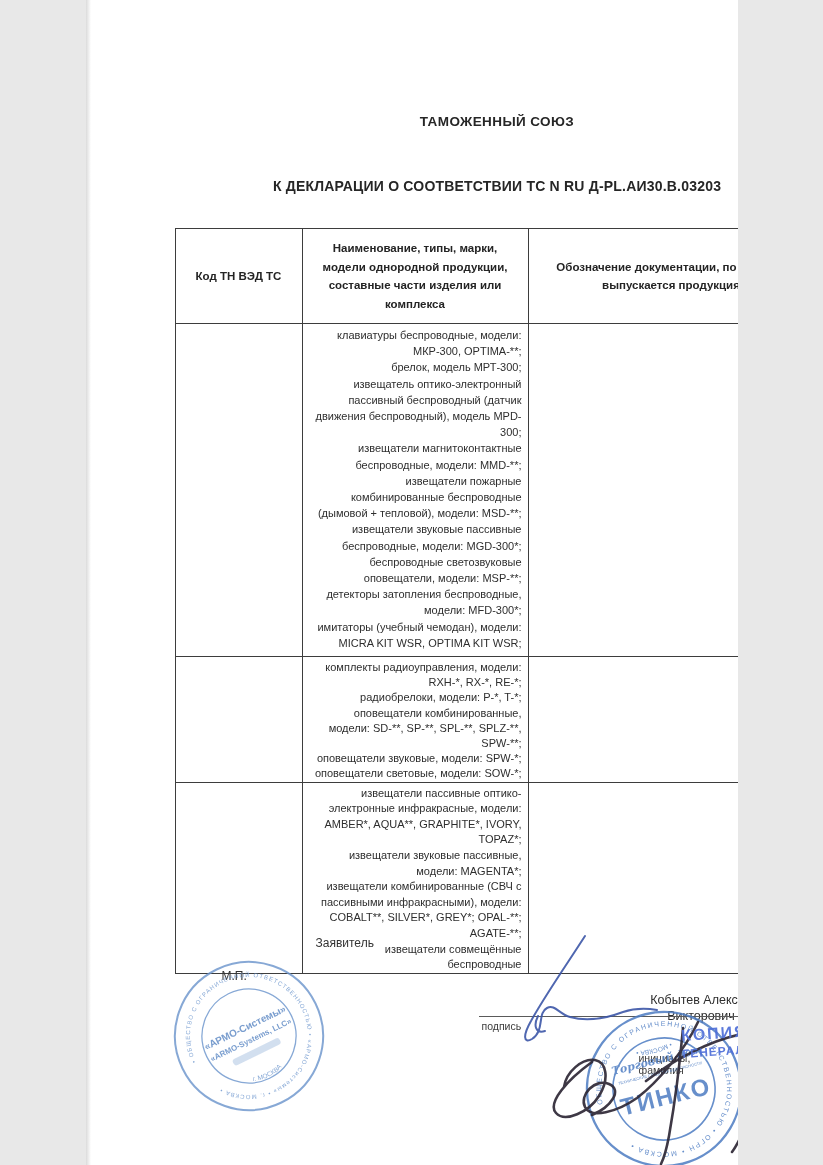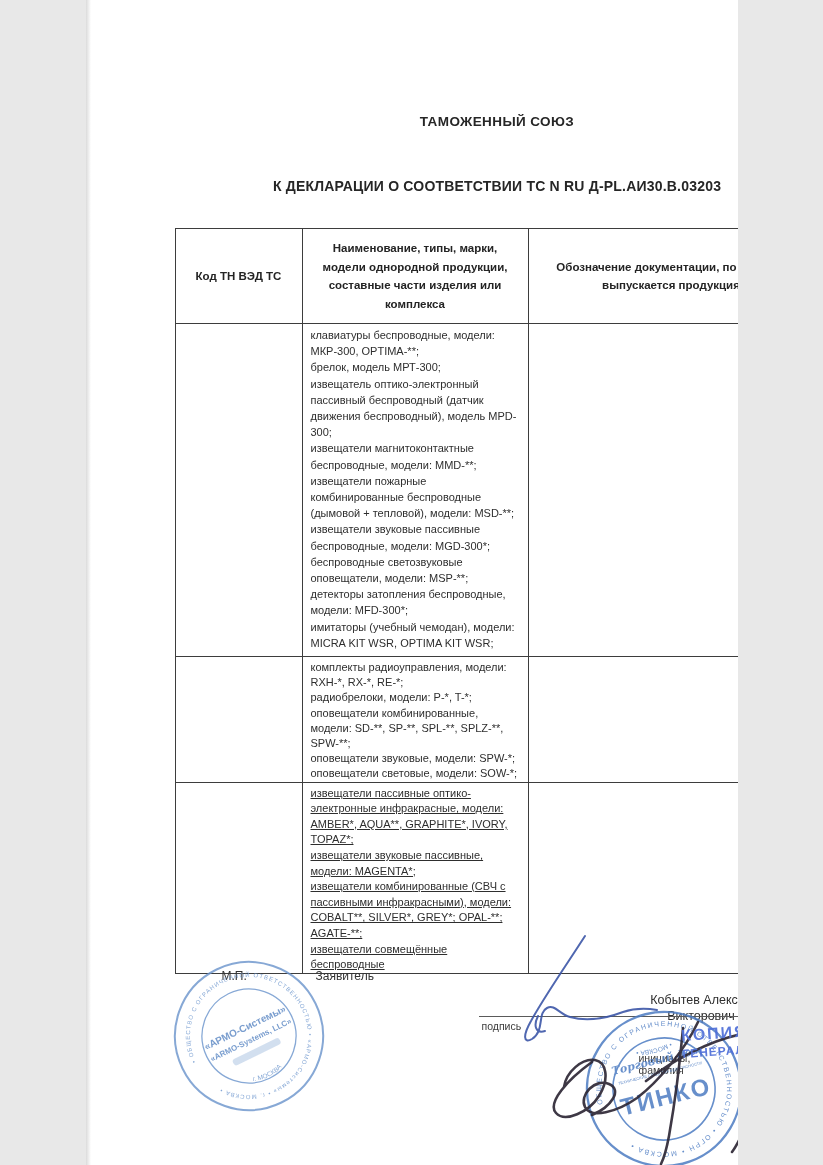--- a/index.html
+++ b/index.html
@@ -3,39 +3,39 @@
 <meta charset="utf-8">
 <style>
   html,body{margin:0;padding:0;background:#e8e8e8;}
   .page{
     position:relative;width:652px;height:1165px;background:#ffffff;
     font-family:"Liberation Sans",sans-serif;color:#2b2b2b;overflow:hidden;
     margin:0 auto;
   }
   .scan-edge{position:absolute;left:0;top:0;width:5px;height:100%;
     background:linear-gradient(to right,#cfcfcf,rgba(255,255,255,0));opacity:.75;}
-  .ml{white-space:pre-line;}
+  .ml{white-space:pre-line;text-align:right;}
   
   .doc-title{position:absolute;left:0;width:823px;text-align:center;font-weight:bold;color:#262626;}
   .t1{top:114px;font-size:13.5px;letter-spacing:.4px;}
   .t2{top:147px;font-size:13.5px;letter-spacing:.2px;}
   .t3{top:178px;font-size:14px;letter-spacing:.2px;}
   
   .decl-table{position:absolute;left:89px;top:228px;border-collapse:collapse;table-layout:fixed;width:639px;}
   .decl-table td,.decl-table th{border:1.7px solid #3d3d3d;vertical-align:top;overflow:hidden;}
   .decl-table th{font-size:11.5px;font-weight:bold;color:#242424;text-align:center;vertical-align:middle;line-height:18.5px;padding:2px 2px;}
   .decl-table td{font-size:11px;color:#2e2e2e;padding:3px 6px 0 8px;}
   .hrow{height:95px;}
   .r1{height:333px;}.r1 td{line-height:16.2px;}
   .r2{height:124px;}.r2 td{line-height:15.2px;}
-  .r3{height:173px;}.r3 td{line-height:15.6px;text-decoration:underline;}
+  .r3{height:173px;}.r3 td{line-height:15.6px;}
   
   .lbl{position:absolute;font-size:12px;color:#333;}
   .mp{left:136px;top:969px;}
-  .applicant{left:230px;top:969px;}
+  .applicant{left:230px;top:936px;}
   .name-block{left:533px;top:992px;width:165px;text-align:center;font-size:12.5px;line-height:16px;color:#2e2e2e;}
   .sig-line{position:absolute;left:393px;top:1016px;width:312px;border-top:1.6px solid #5a5a5a;}
   .caption{position:absolute;font-size:10.5px;color:#3c3c3c;}
   .cap-sign{left:396px;top:1020px;}
   .cap-init{left:553px;top:1052px;}
   
   .copy-stamp{position:absolute;left:596px;top:1019px;width:228px;transform:rotate(-4deg);
     color:#4f6fd8;font-weight:bold;opacity:.92;}
   .copy-l1{font-size:16px;letter-spacing:2px;word-spacing:16px;}
   .copy-l2{font-size:12px;letter-spacing:1px;word-spacing:7px;margin-top:2px;}

